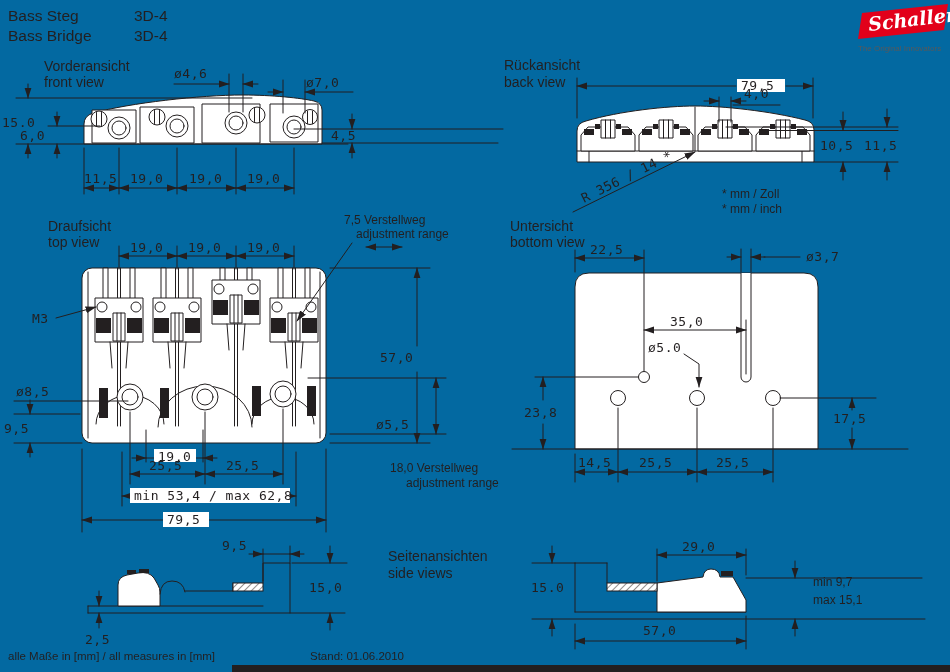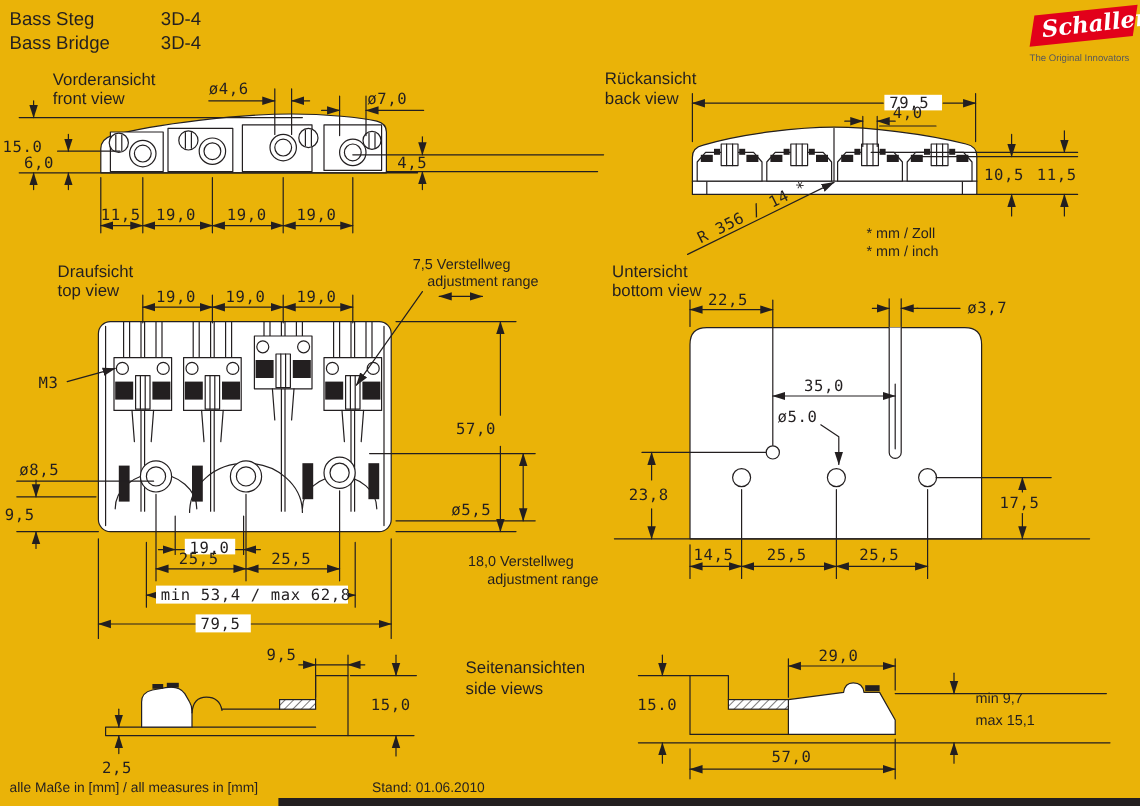--- a/index.html
+++ b/index.html
@@ -1,16 +1,16 @@
 <!DOCTYPE html>
 <html><head>
 <meta charset="utf-8">
 <style>
   html,body{margin:0;padding:0;background:#fff;}
-  #page{position:relative;width:950px;height:672px;background:#eab308;overflow:hidden;}
+  #page{position:relative;width:950px;height:672px;background:#0369a1;overflow:hidden;}
   svg{position:absolute;left:0;top:0;}
   .ln{fill:none;stroke:#231f20;stroke-width:1;stroke-linecap:round;stroke-linejoin:round;}
   .lnw{fill:#ffffff;stroke:#231f20;stroke-width:1;stroke-linejoin:round;}
   .blk{fill:#231f20;stroke:none;}
   .wbg{fill:#ffffff;stroke:none;}
   .dim{font:13px "DejaVu Sans Mono", monospace;fill:#231f20;letter-spacing:.5px;}
   .lbl{font:14px "Liberation Sans", sans-serif;fill:#231f20;}
   .sm{font:12px "Liberation Sans", sans-serif;fill:#231f20;}
   .ft{font:11.5px "Liberation Sans", sans-serif;fill:#231f20;}
   .hdr{font:15.5px "Liberation Sans", sans-serif;fill:#231f20;}

